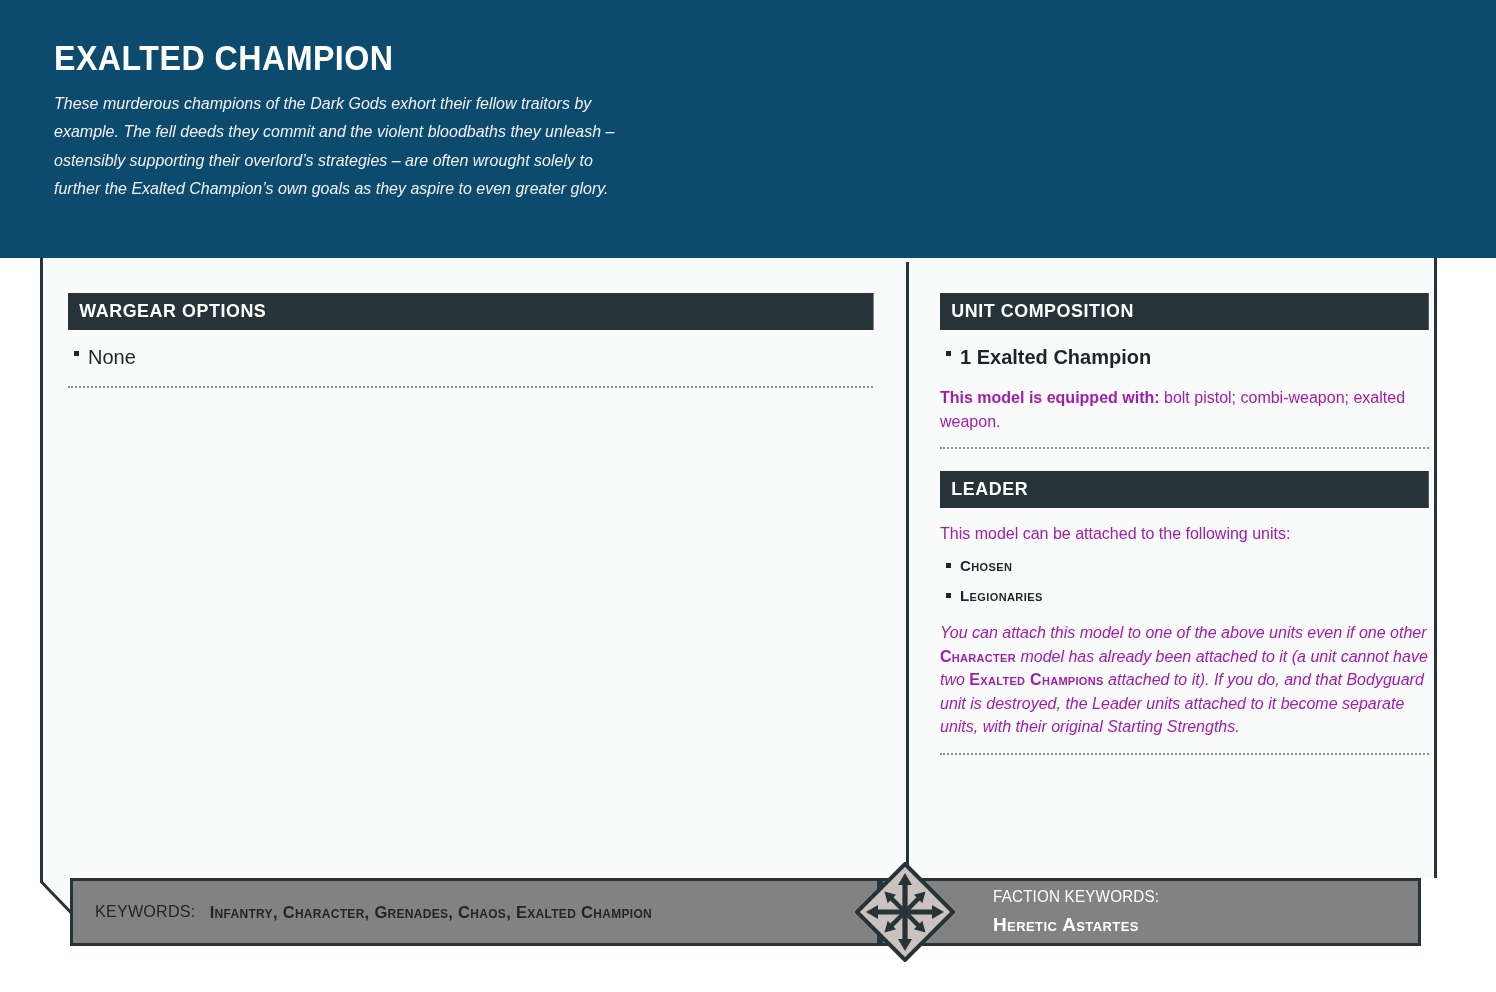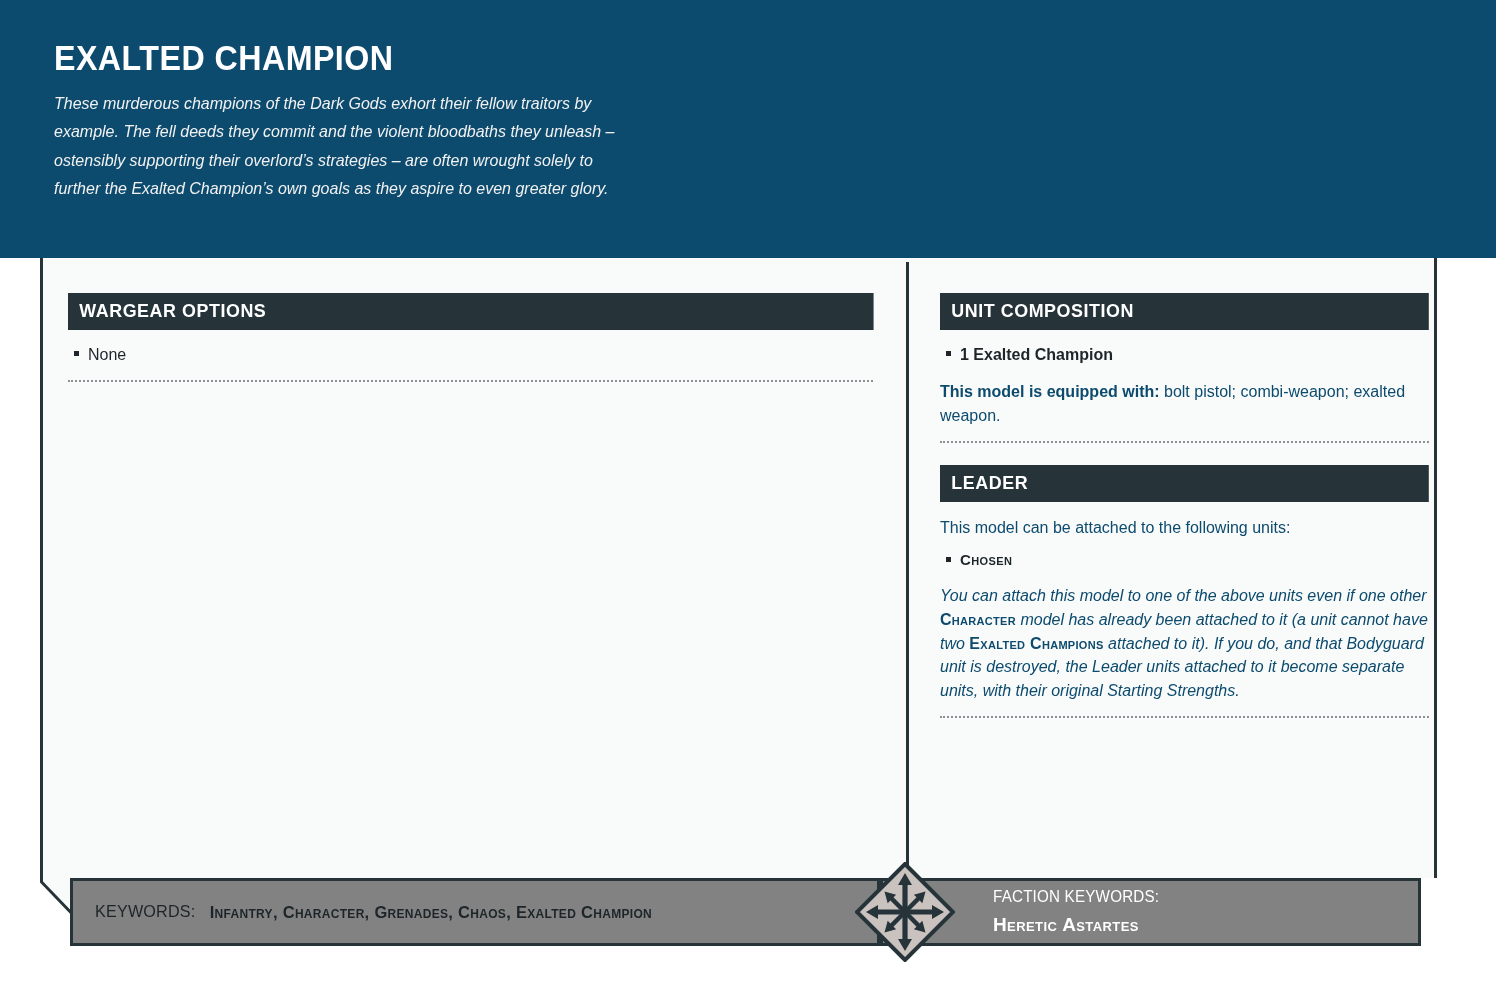--- a/index.html
+++ b/index.html
@@ -121,21 +121,21 @@
   }
 
   .bullet-list {
     list-style: none;
     margin: 0;
     padding: 0;
   }
   .bullet-list li {
     position: relative;
     padding-left: 20px;
-    font-size: 16px;
+    font-size: 20px;
     color: #1d2529;
     line-height: 1.45;
     margin: 13px 0 0 0;
   }
   .bullet-list li::before {
     content: "";
     position: absolute;
     left: 6px;
     top: 8px;
     width: 5px;
@@ -146,21 +146,21 @@
   .bullet-list li.smallcaps {
     font-weight: 700;
     font-size: 15px;
     font-variant: small-caps;
     letter-spacing: 0.4px;
     margin-top: 9px;
   }
 
   .body-para {
     font-size: 16px;
-    color: #0c4a6e;
+    color: #a21caf;
     line-height: 1.47;
     margin: 14px 0 0 0;
   }
   .body-para.italic { font-style: italic; }
   .body-para b { font-weight: 700; }
   .body-para .sc {
     font-variant: small-caps;
     font-weight: 700;
     font-style: normal;
     letter-spacing: 0.3px;
@@ -294,20 +294,21 @@
         <div class="dotted-rule"></div>
       </div>
     </div>
 
     <div class="section-block">
       <div class="section-bar">LEADER</div>
       <div class="section-body">
         <p class="body-para">This model can be attached to the following units:</p>
         <ul class="bullet-list">
           <li class="smallcaps">Chosen</li>
+          <li class="smallcaps">Legionaries</li>
         </ul>
         <p class="body-para italic"><span>You can attach this model to one of the above units even if one other </span><span class="sc">Character</span><span> model has already been attached to it (a unit cannot have two </span><span class="sc">Exalted Champions</span><span> attached to it). If you do, and that Bodyguard unit is destroyed, the Leader units attached to it become separate units, with their original Starting Strengths.</span></p>
         <div class="dotted-rule"></div>
       </div>
     </div>
 
   </div>
 
   <div class="kw-bar kw-left">
     <span class="kw-label">KEYWORDS:</span>

